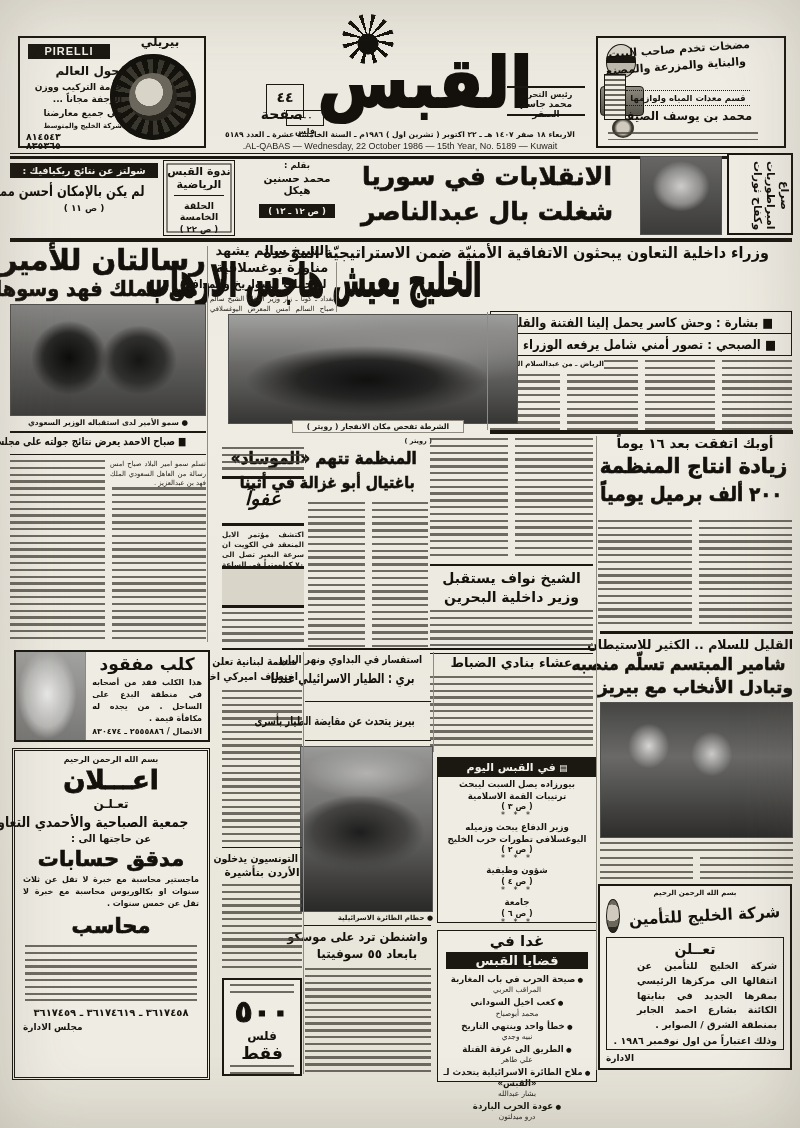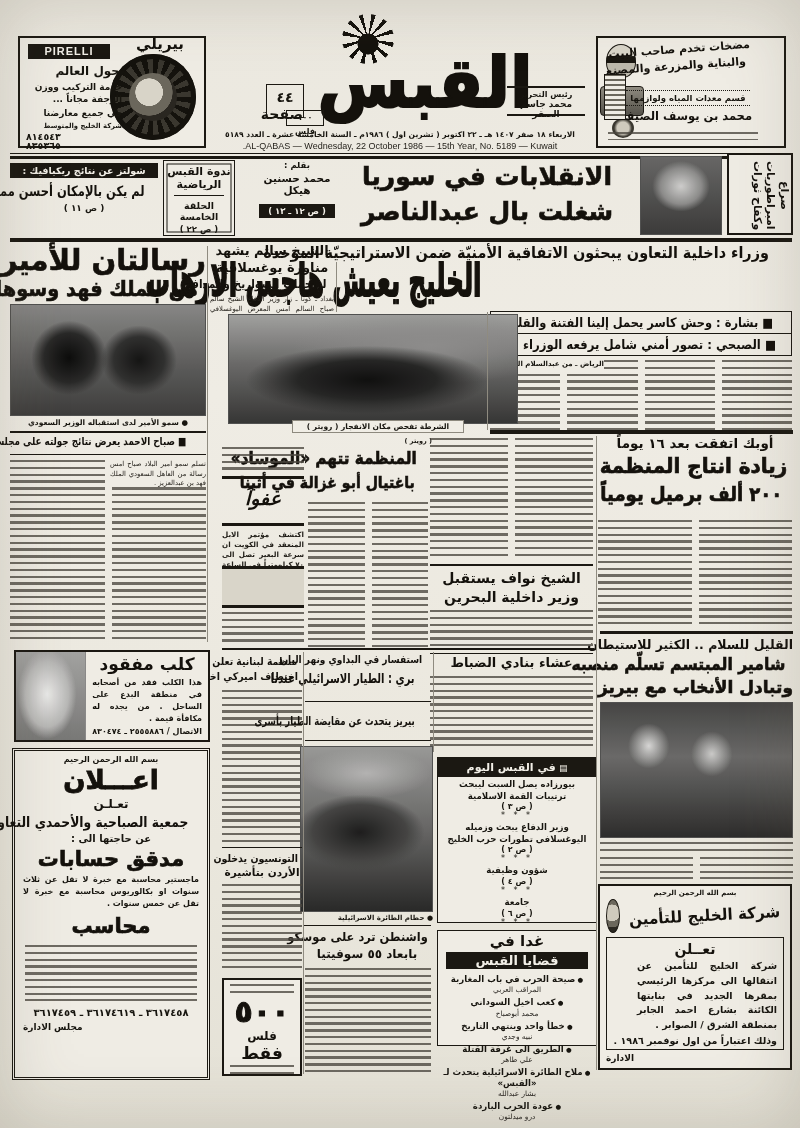--- a/index.html
+++ b/index.html
@@ -45,21 +45,21 @@
   .orn{background:linear-gradient(#1b1812 0 3px,rgba(0,0,0,0) 3px) top/100% 3px no-repeat,linear-gradient(#1b1812 0 3px,rgba(0,0,0,0) 3px) bottom/100% 3px no-repeat;}
   .en{font-family:"Liberation Sans",sans-serif;}
 </style>
 </head>
 <body>
 
 <div class="page">
 
   <div class="abs" style="left:18px;top:36px;width:188px;height:112px;border:2.5px solid #1b1812;background:#efece4;">
     <div class="abs tire" style="right:8px;top:16px;width:86px;height:86px;"></div>
-    <div class="abs hl nw" style="right:4px;top:-2px;width:80px;font-size:15px;">بيريلي</div>
+    <div class="abs hl nw" style="right:4px;top:-2px;width:80px;font-size:12px;">بيريلي</div>
     <div class="abs rev en ctr" style="left:8px;top:6px;width:82px;height:15px;font-weight:bold;font-size:11px;letter-spacing:1px;line-height:15px;">PIRELLI</div>
     <div class="abs b nw" style="left:14px;top:26px;width:86px;font-size:12px;">حول العالم</div>
     <div class="abs b" style="left:6px;top:43px;width:96px;font-size:9px;line-height:1.35;">خدمة التركيب ووزن الرجفة مجاناً ...</div>
     <div class="abs b nw" style="left:10px;top:70px;width:92px;font-size:9px;">في جميع معارضنا</div>
     <div class="abs nw" style="left:10px;top:84px;width:92px;font-size:6.8px;font-weight:bold;">شركة الخليج والمتوسط</div>
     <div class="abs b" style="left:6px;top:93px;width:60px;font-size:9.5px;text-align:left;">٨١٤٥٤٣</div>
     <div class="abs b" style="left:6px;top:102px;width:60px;font-size:9.5px;text-align:left;">٨٣٥٣٦٥</div>
   </div>
 
   <div class="abs" style="left:596px;top:36px;width:190px;height:112px;border:2px solid #1b1812;background:#efece4;">
@@ -253,21 +253,21 @@
         </div>
 
         <div>
           <div class="tdy-title">جامعة</div>
           <div class="tdy-page">( ص ٦ )</div>
           <div class="tdy-sep">* * *</div>
         </div>
       </div>
   </div>
 
-  <div class="abs tdybox" style="left:437px;top:930px;width:160px;height:116px;">
+  <div class="abs tdybox" style="left:437px;top:930px;width:160px;height:152px;">
     <div class="hl" style="font-size:15px;padding-top:2px;">غدا في</div>
     <div class="rev ctr b" style="font-size:13px;margin:2px 8px;padding:1px 0;">قضايا القبس</div>
     <div>
 
         <div>
           <div class="tmr-title">صيحة الحرب في باب المغاربة</div>
           <div class="tmr-author">المراقب العربي</div>
         </div>
 
         <div>

